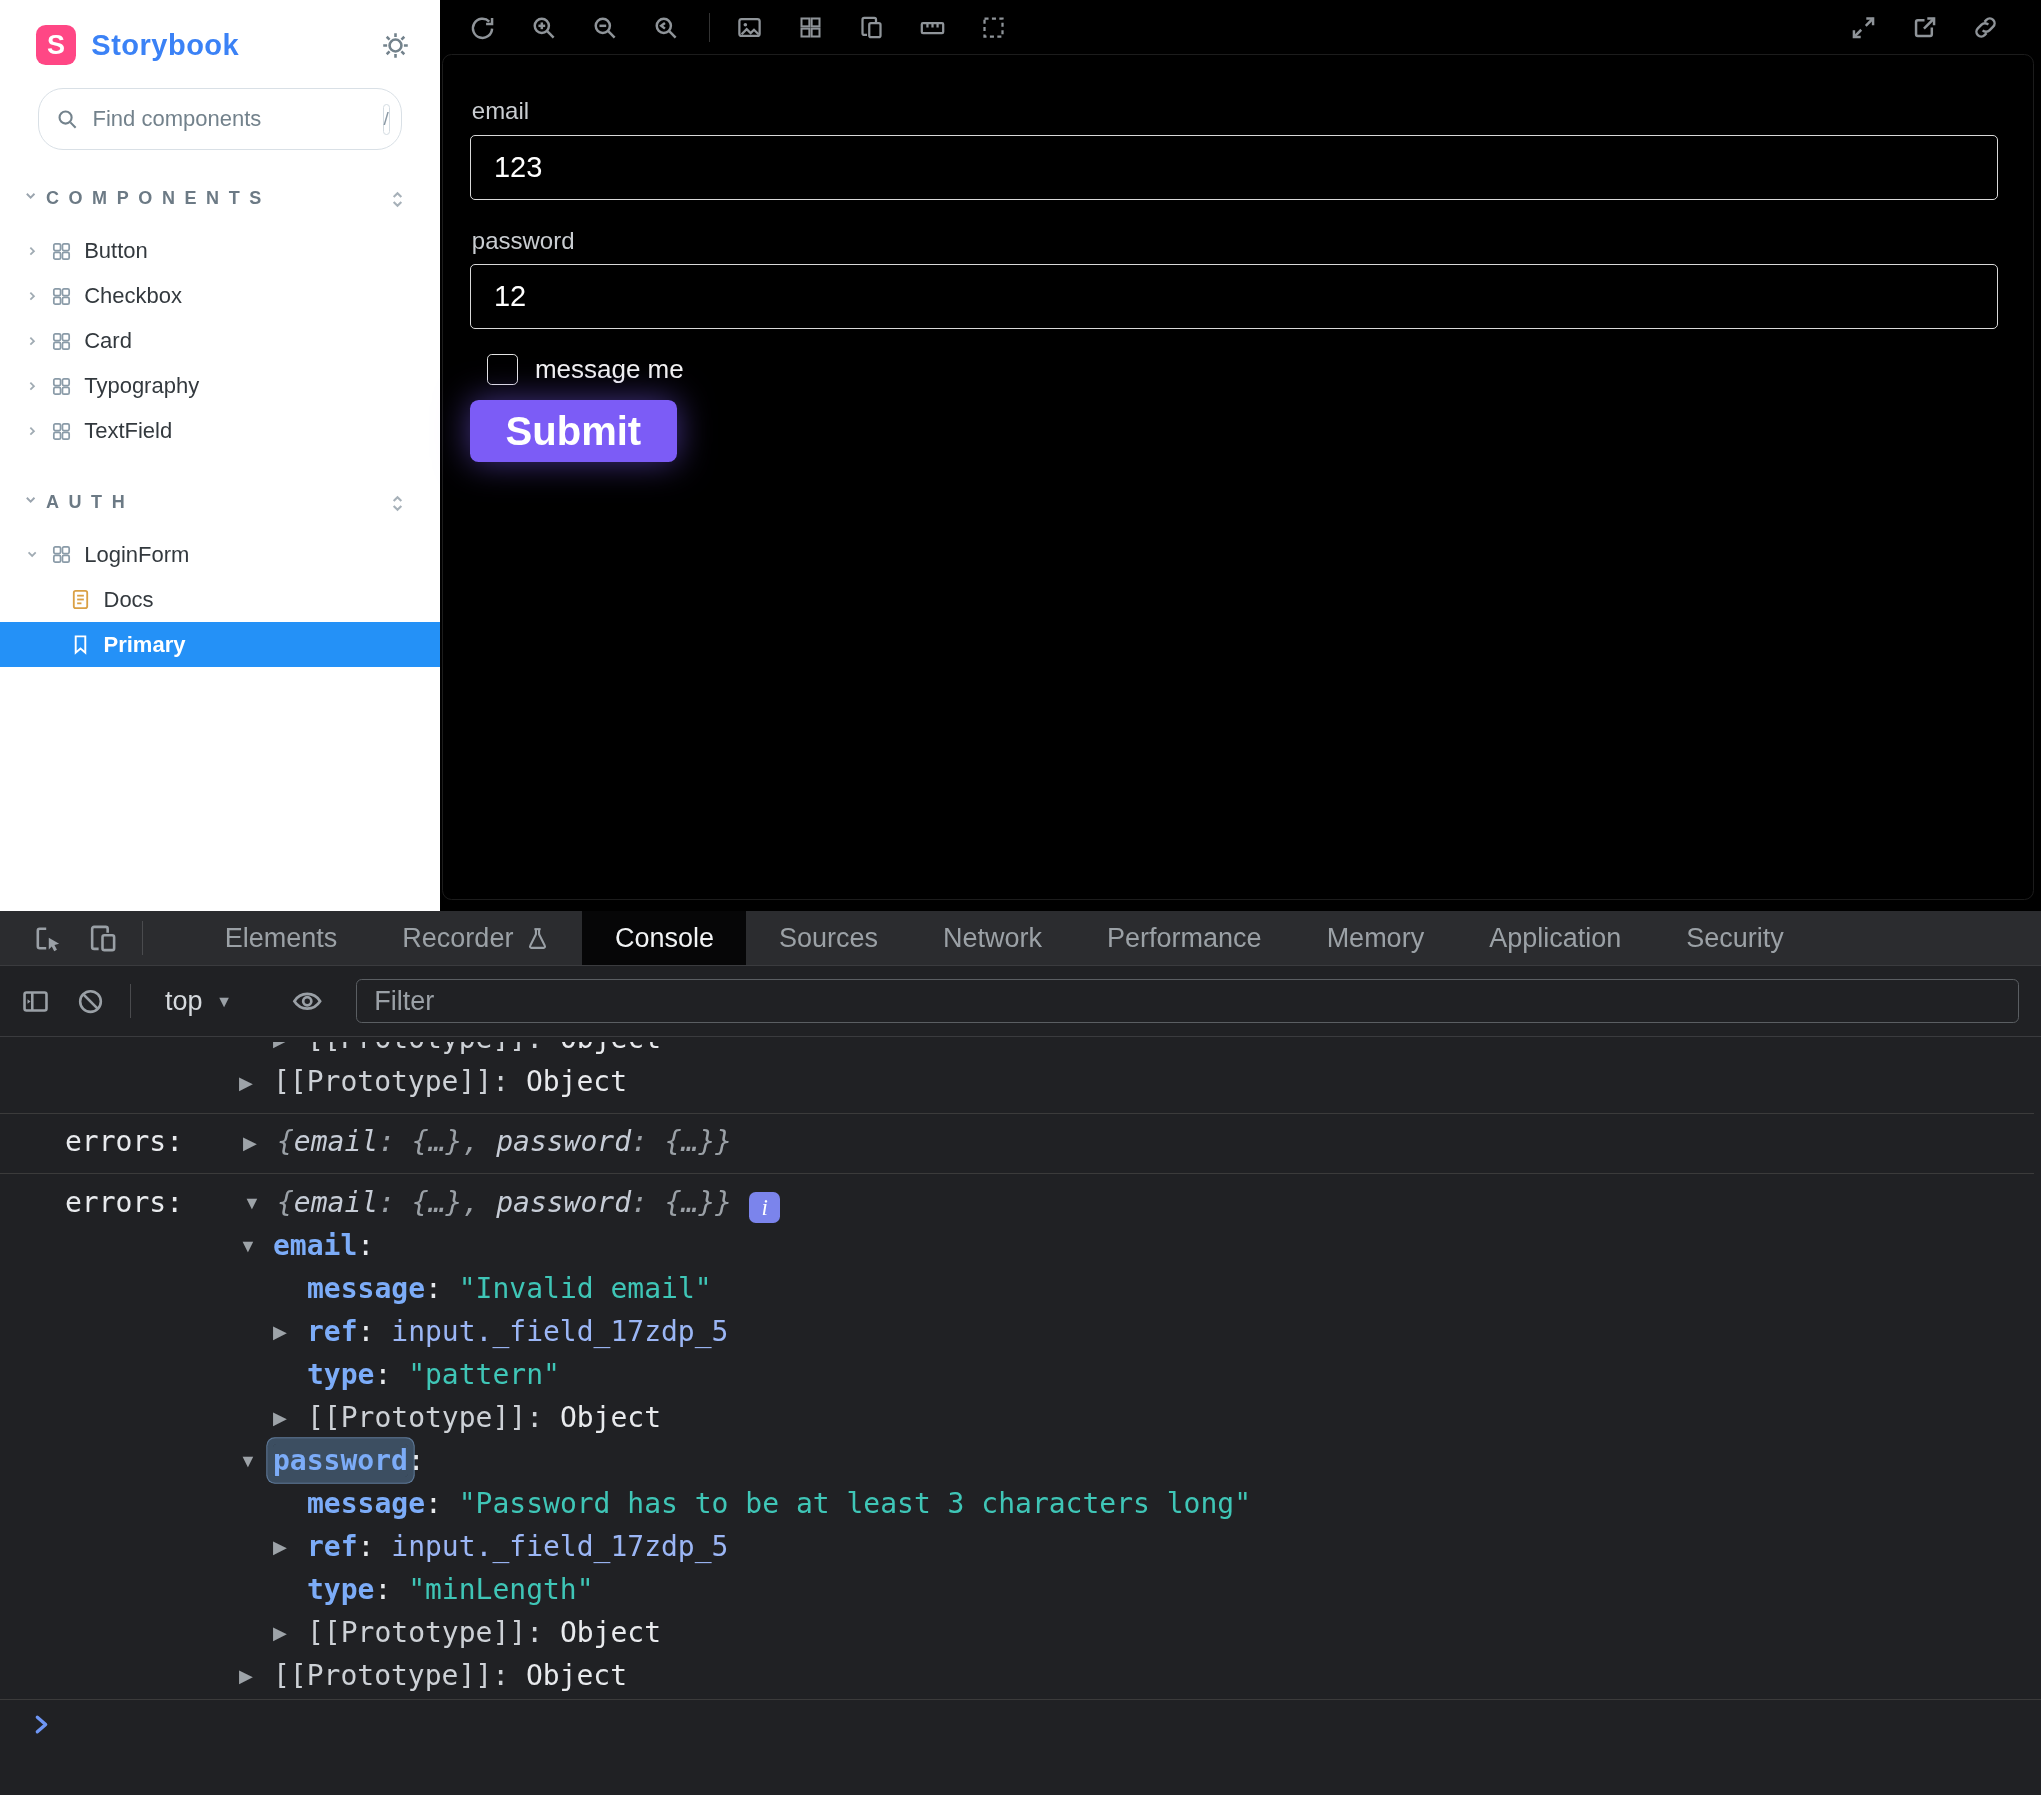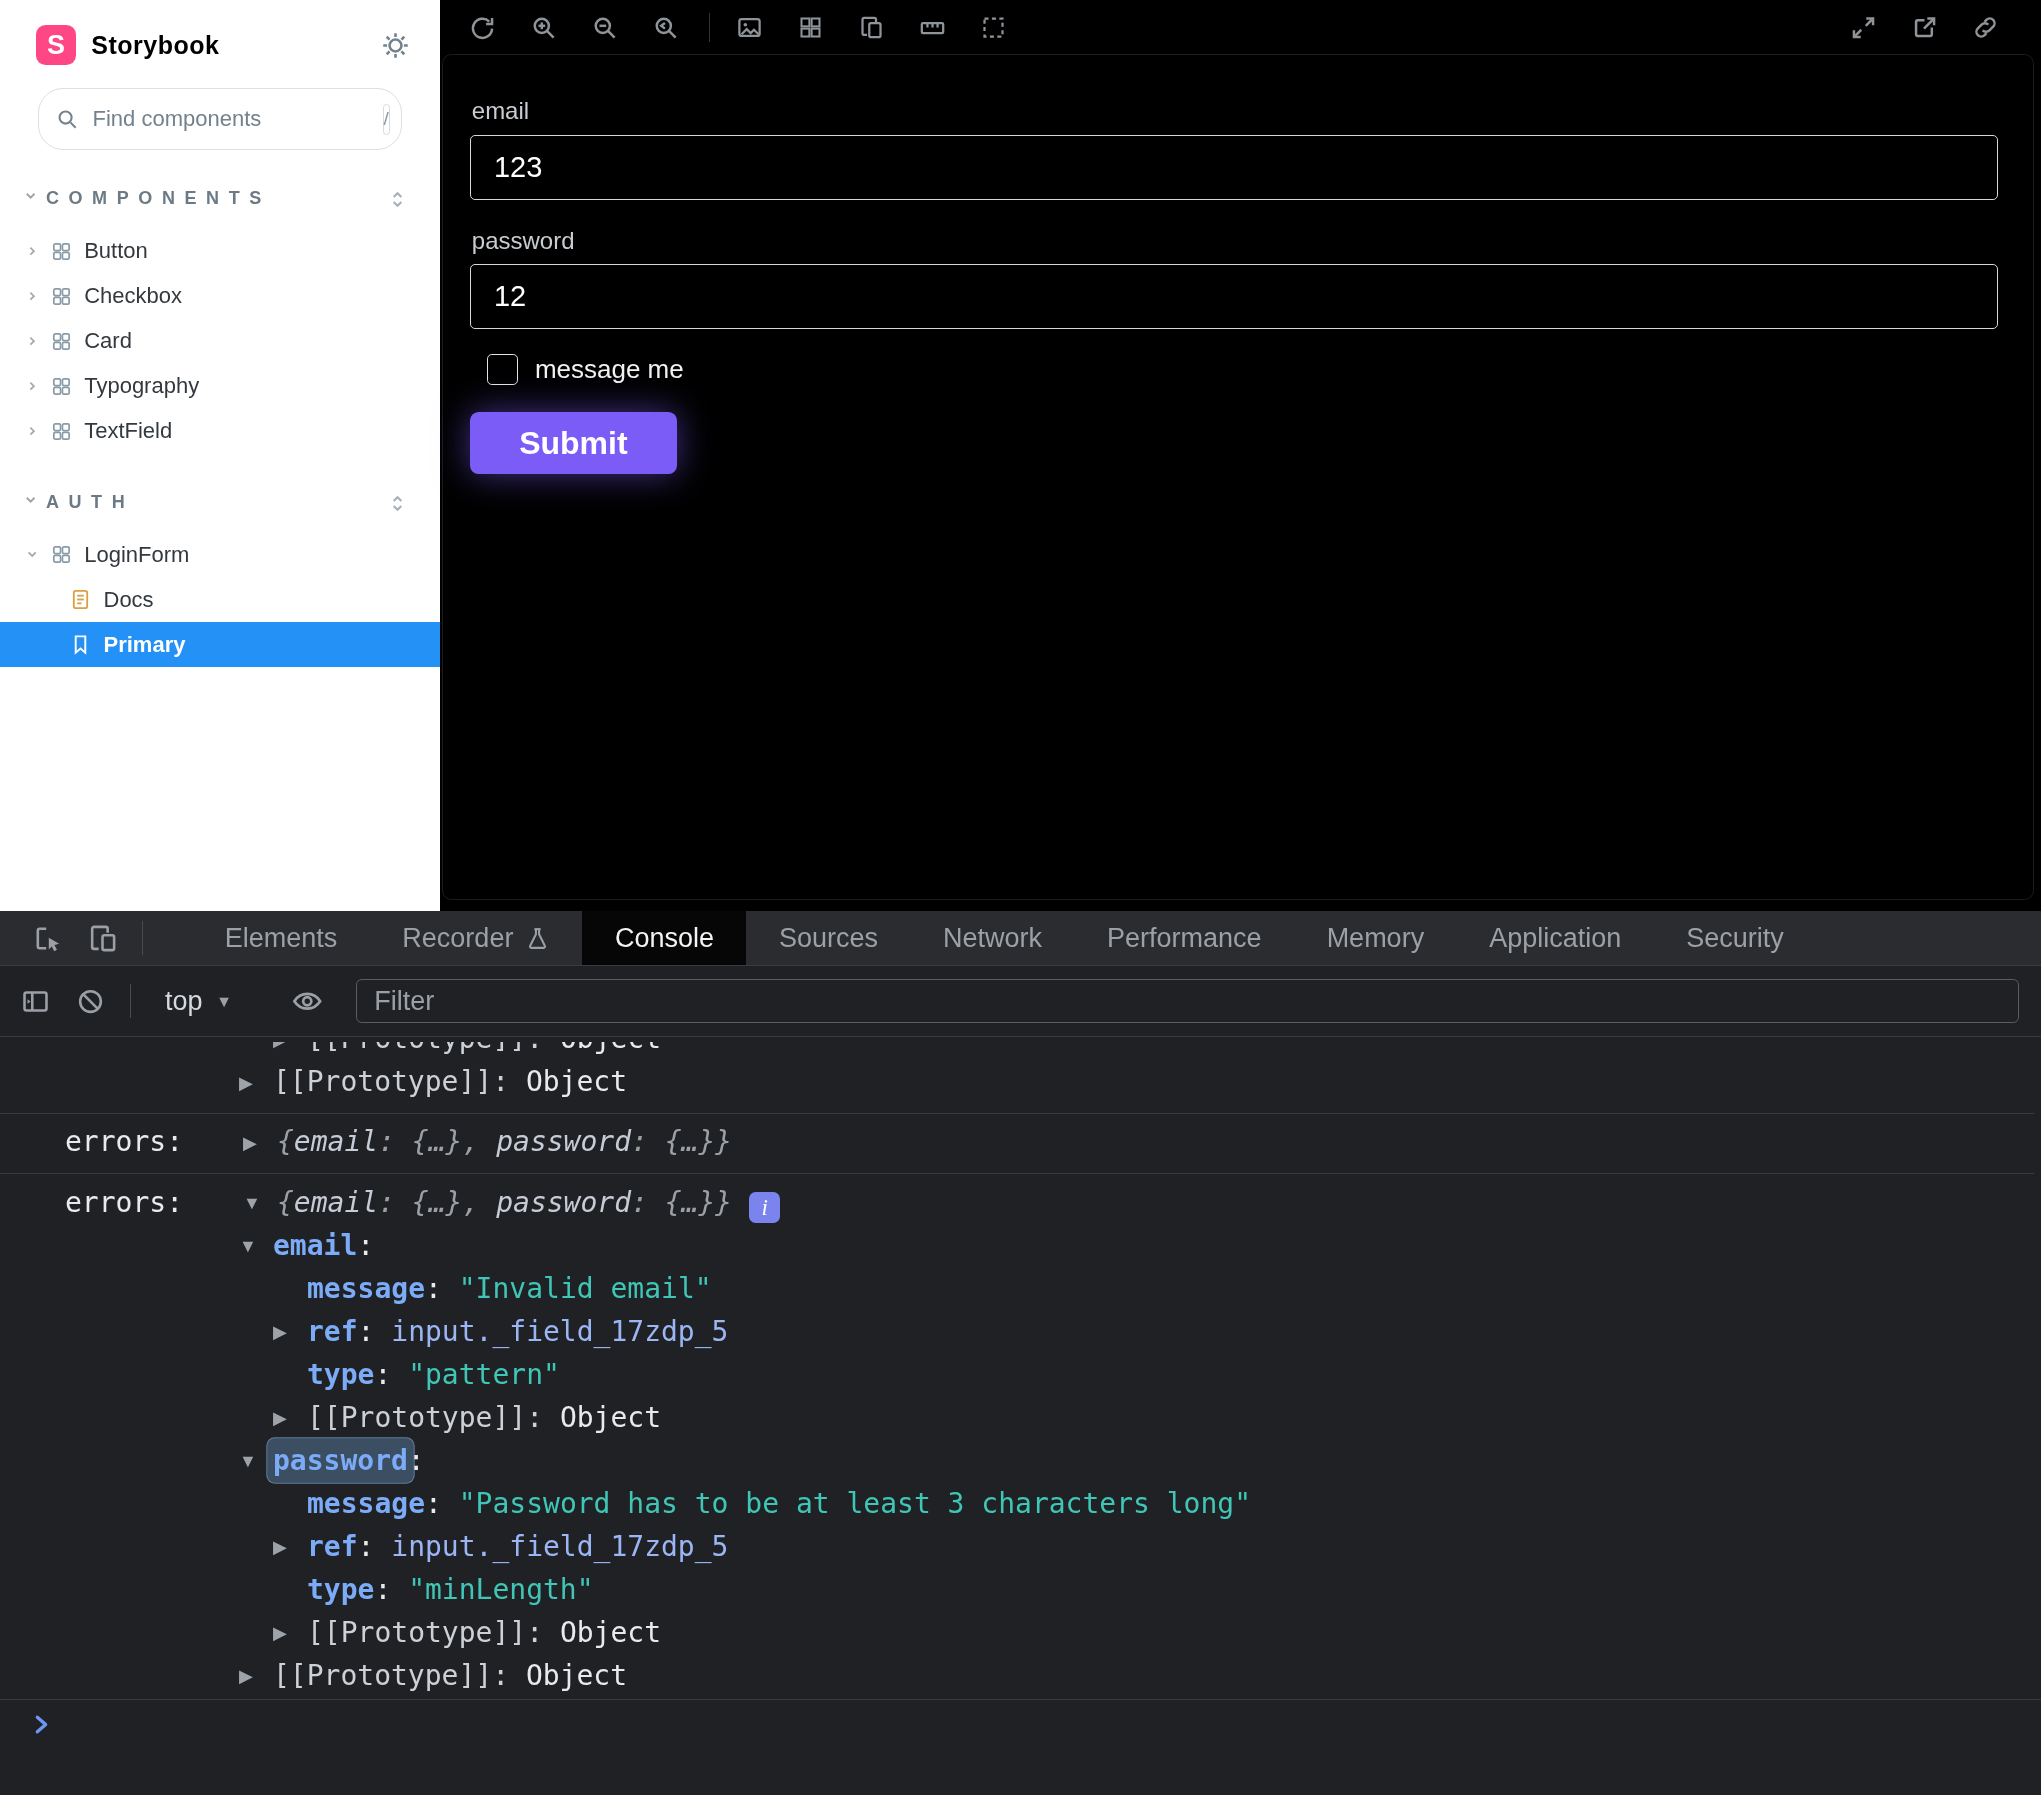--- a/index.html
+++ b/index.html
@@ -7,21 +7,21 @@
   body {
     width:2042px; height:1795px; background:#000; overflow:hidden;
     font-family:"Liberation Sans", sans-serif;
   }
   .app { position:relative; width:2042px; height:1795px; }
 
   
   .sidebar { position:absolute; left:0; top:0; width:440px; height:911px; background:#fff; color:#33393E; overflow:hidden; }
   .sb-header { display:flex; align-items:center; padding:25px 29px 0 36px; }
   .sb-logo { width:40px; height:40px; border-radius:9.6px; background:#FF4785; color:#fff; font-weight:bold; font-size:27px; display:grid; place-items:center; }
-  .sb-brand { font-size:25px; font-weight:bold; margin-left:15.3px; color:#000000; letter-spacing:0.5px; }
+  .sb-brand { font-size:29px; font-weight:bold; margin-left:15.3px; color:#3b82f6; letter-spacing:0.5px; }
   .sb-gear { margin-left:auto; display:grid; place-items:center; }
   .sb-search { margin:23px 38px 0 38px; height:62px; border:1px solid #D9E0E6; border-radius:25px; display:flex; align-items:center; padding:0 11.5px 0 17px; color:#73828C; }
   .sb-search input { border:none; outline:none; background:transparent; font-size:22px; color:#73828C; margin-left:11.5px; flex:1; font-family:"Liberation Sans",sans-serif; }
   .sb-search input::placeholder { color:#73828C; }
   .slash-badge { width:31px; height:31px; border:1px solid #D4DCE2; border-radius:7.6px; display:grid; place-items:center; font-size:19px; color:#8B99A5; }
   .sb-section-hd { display:flex; align-items:flex-start; margin-top:38px; height:29px; padding:0 31px 0 23px; color:#6C7A85; font-size:18px; font-weight:bold; letter-spacing:9.6px; }
   .sb-section-hd .cap { margin-left:7.6px; }
   .sb-exp-all { margin-left:auto; letter-spacing:0; }
   .sb-list { margin-top:11.5px; }
   .sb-item { height:45px; display:flex; align-items:center; padding-left:21px; font-size:22px; color:#33393E; cursor:default; }
@@ -38,21 +38,21 @@
   .tsep { width:1px; height:29px; background:#333; margin:0 19px 0 3.8px; }
   .tb-right { margin-left:auto; display:flex; align-items:center; }
   .canvas { position:absolute; left:1.9px; right:7.6px; top:54px; bottom:11.5px; background:#000; border:1px solid #1C1C1C; border-radius:9.6px; padding-left:27px; }
   .fld-label { color:#C9CDD1; font-size:24px; margin:0 0 9.6px 1.9px; }
   .fld-label.first { margin-top:42px; }
   .fld-label.second { margin-top:27px; }
   .fld-input { display:block; width:1528px; height:65px; background:#000; border:1px solid #D8D8D8; border-radius:5px; color:#fff; font-size:29px; padding:0 23px; font-family:"Liberation Sans",sans-serif; outline:none; }
   .remember { display:flex; align-items:center; margin-top:25px; padding-left:17px; }
   .cb { width:31px; height:31px; border:1.9px solid #E4E4E4; border-radius:4.8px; background:transparent; }
   .remember .lab { color:#F2F2F2; font-size:26px; margin-left:17px; }
-  .submit-btn { margin-top:27px; width:207px; height:62px; background:#7C5CF6; border:none; border-radius:8.6px; color:#fff; font-weight:bold; font-size:32px; font-family:"Liberation Sans",sans-serif; box-shadow:0 0 34px rgba(124,92,246,0.55); }
+  .submit-btn { margin-top:15px; width:207px; height:62px; background:#7C5CF6; border:none; border-radius:8.6px; color:#fff; font-weight:bold; font-size:40px; font-family:"Liberation Sans",sans-serif; box-shadow:0 0 34px rgba(124,92,246,0.55); }
 
   
   .devtools { position:absolute; left:0; top:911px; width:2042px; height:884px; background:#202124; color:#E8EAED; }
   .dt-tabbar { height:55px; background:#2B2C2F; border-bottom:1px solid #3A3B3E; display:flex; align-items:stretch; }
   .dt-icons { display:flex; align-items:center; padding:0 7.6px 0 25px; }
   .dt-ibtn { width:44px; height:44px; display:grid; place-items:center; margin-right:11.5px; }
   .dt-vsep { width:1px; height:34px; background:#4A4B4E; margin:0 17px 0 5.7px; align-self:center; }
   .dt-tabs { display:flex; align-items:stretch; padding-left:25px; }
   .dt-tab { display:flex; align-items:center; padding:0 32.5px; font-size:27px; color:#9BA1A6; white-space:nowrap; }
   .dt-tab.active { background:#060607; color:#F1F3F4; }

